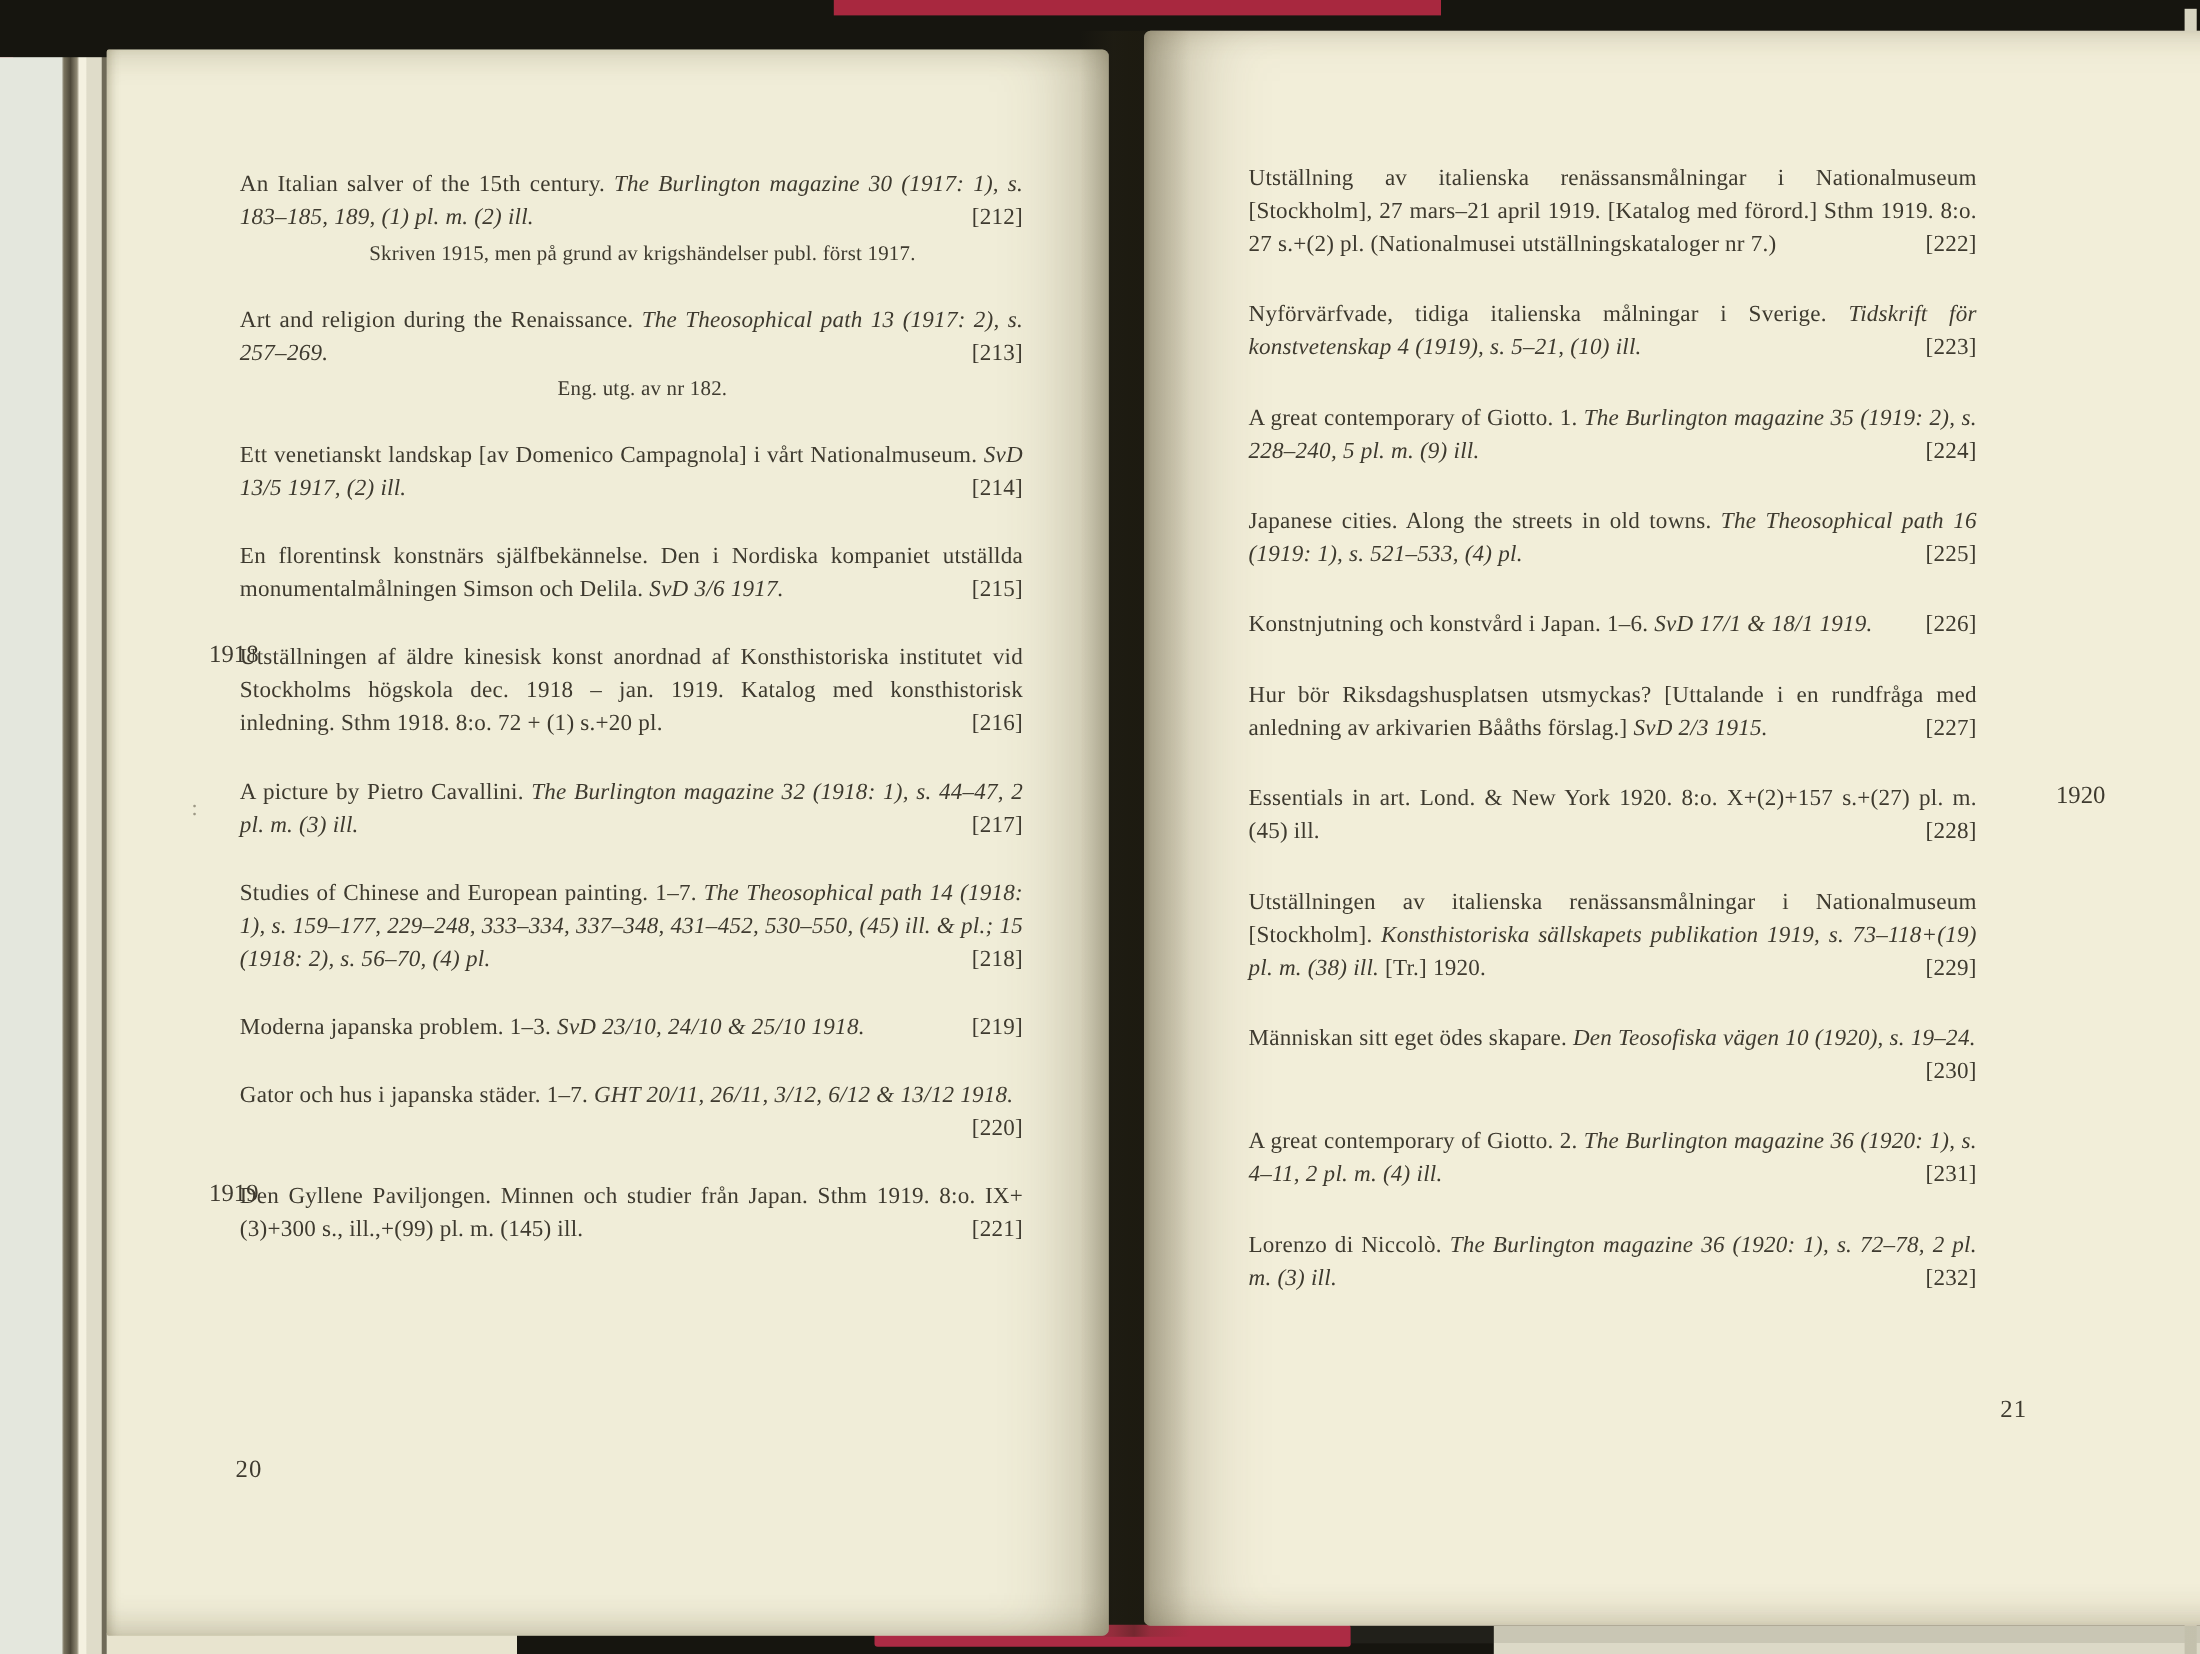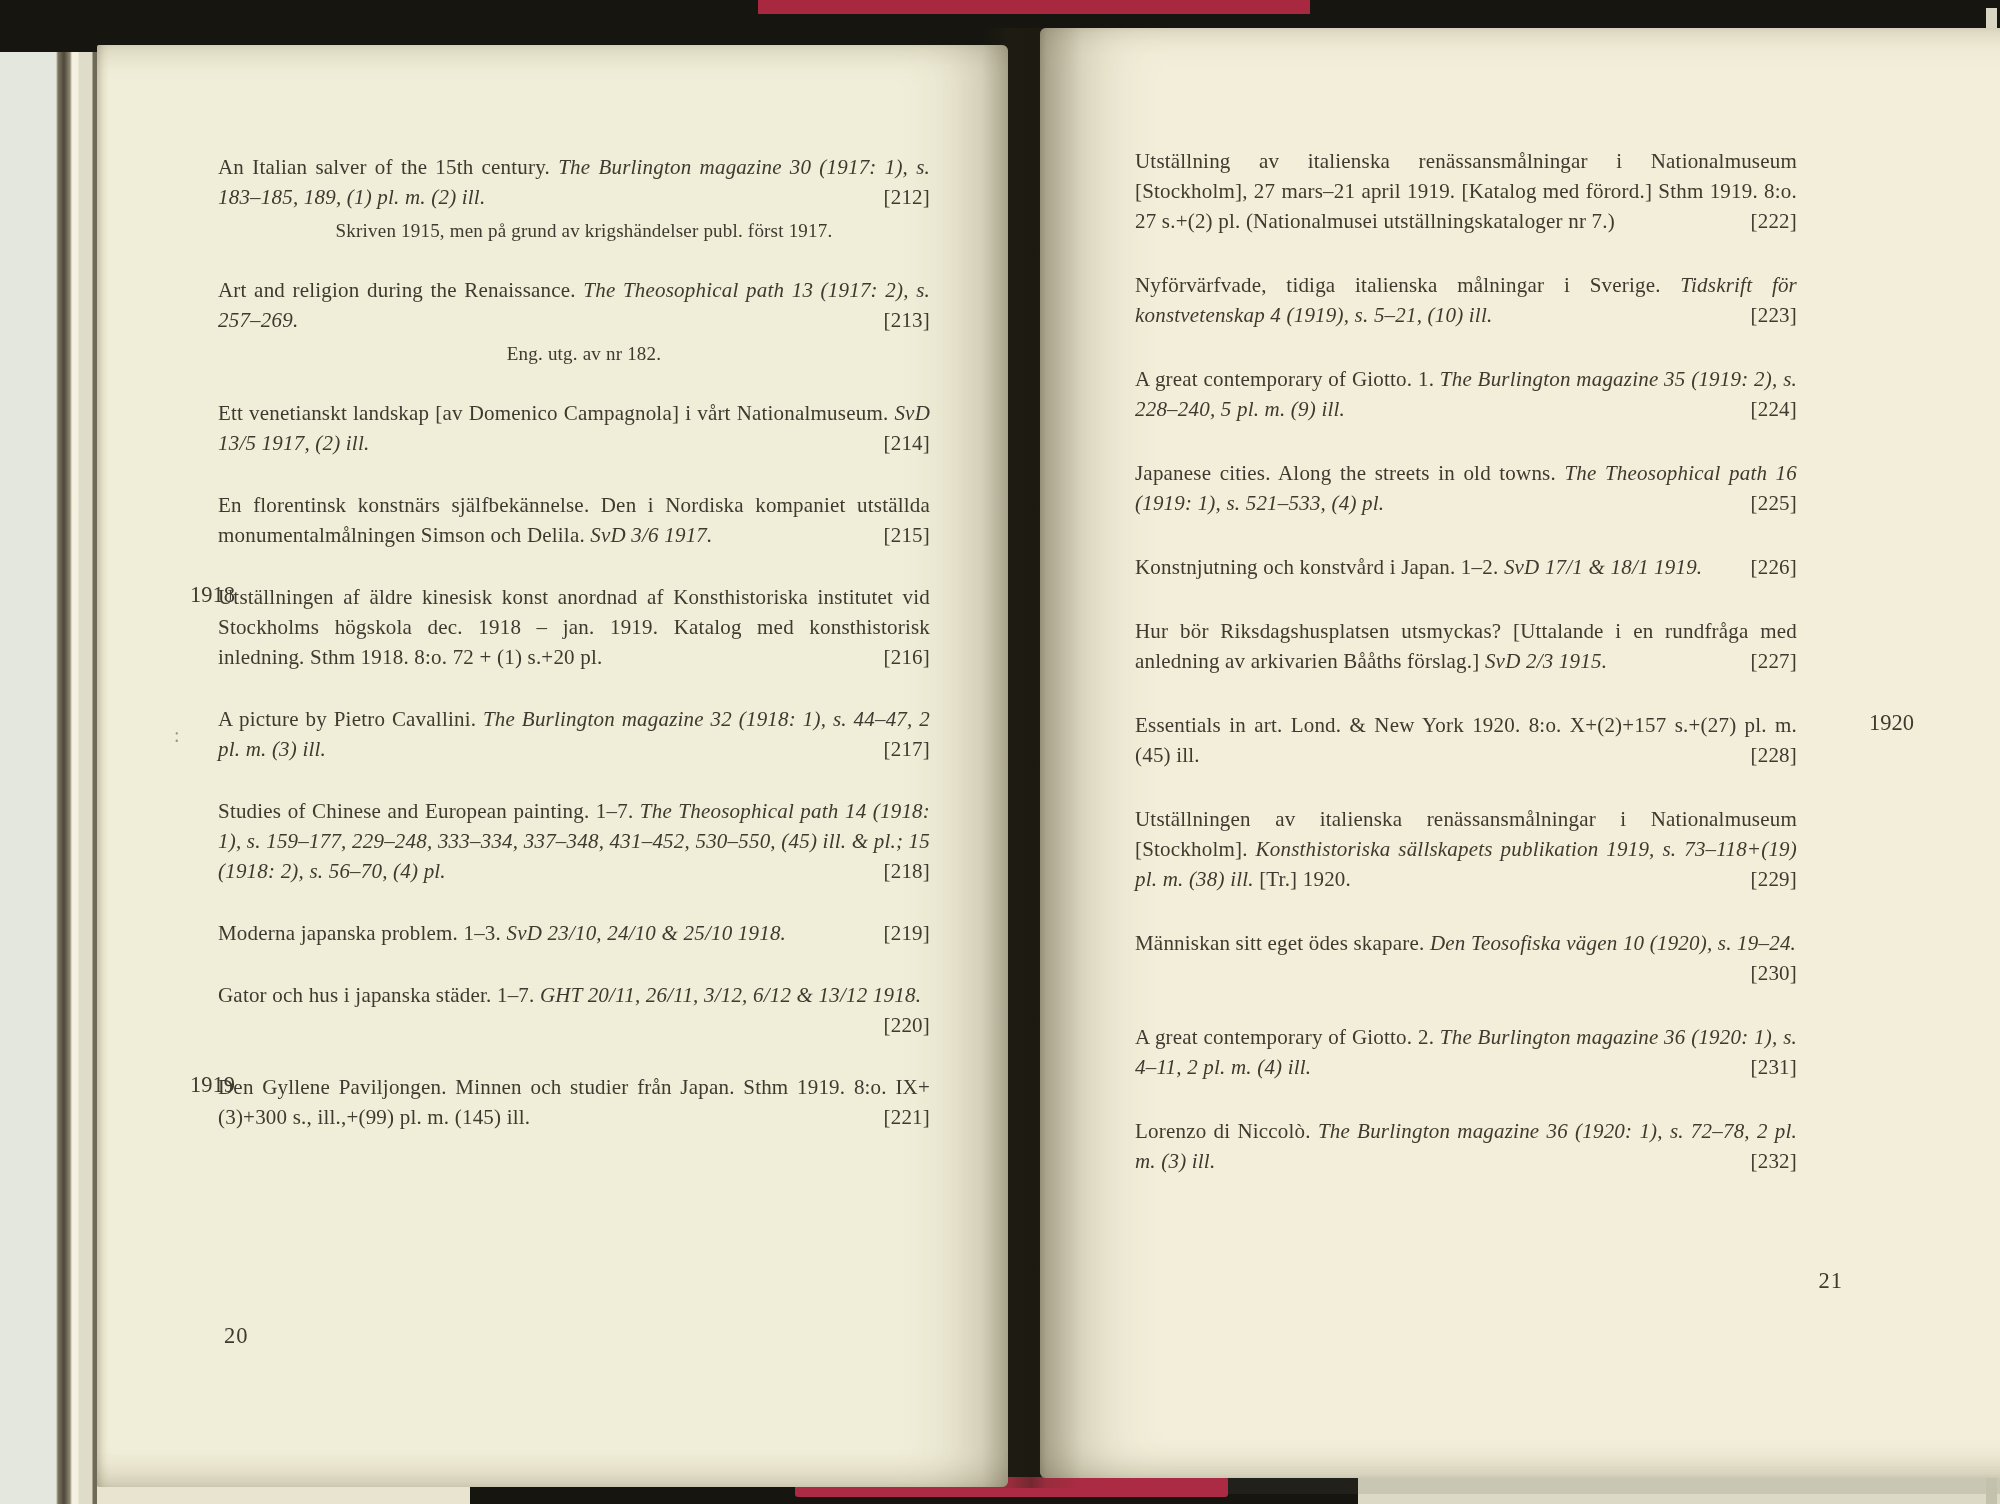--- a/index.html
+++ b/index.html
@@ -98,21 +98,21 @@
     line-height:24px;
     text-align:center;
     letter-spacing:0.2px;
   }
 
   .year { position:absolute; top:0; font-size:22.5px; white-space:nowrap;margin-left:36px; }
   .col-left  .year { left:-64px; }
   .col-right .year { left:calc(100% + 36px); }
 
   .pageno { position:absolute; font-size:22.5px; letter-spacing:1px; }
-  .pageno-left  { left:127px;  top:1278px; }
+  .pageno-left  { left:117px;  top:1278px; }
   .pageno-right { right:215px; top:1240px; }
 
   .stray-mark {
     position:absolute; left:-44px; top:572px;
     font-size:20px; color:rgba(72,66,50,0.5);
   }
 </style>
 </head>
 <body>
 
@@ -176,21 +176,21 @@
         <div class="entry">
           <p class="entry-text"><span>Nyförvärfvade, tidiga italienska målningar i Sverige. </span><span class="it">Tidskrift för konstvetenskap 4 (1919), s. 5–21, (10) ill.</span><span class="ref">[223]</span></p>
         </div>
         <div class="entry">
           <p class="entry-text"><span>A great contemporary of Giotto. 1. </span><span class="it">The Burlington magazine 35 (1919: 2), s. 228–240, 5 pl. m. (9) ill.</span><span class="ref">[224]</span></p>
         </div>
         <div class="entry">
           <p class="entry-text"><span>Japanese cities. Along the streets in old towns. </span><span class="it">The Theosophical path 16 (1919: 1), s. 521–533, (4) pl.</span><span class="ref">[225]</span></p>
         </div>
         <div class="entry">
-          <p class="entry-text"><span>Konstnjutning och konstvård i Japan. 1–2. </span><span class="it">SvD 17/1 &amp; 18/1 1919.</span><span class="ref">[226]</span></p>
+          <p class="entry-text"><span>Konstnjutning och konstvård i Japan. 1–6. </span><span class="it">SvD 17/1 &amp; 18/1 1919.</span><span class="ref">[226]</span></p>
         </div>
         <div class="entry">
           <p class="entry-text"><span>Hur bör Riksdagshusplatsen utsmyckas? [Uttalande i en rundfråga med anledning av arkivarien Bååths förslag.] </span><span class="it">SvD 2/3 1915.</span><span class="ref">[227]</span></p>
         </div>
         <div class="entry">
           <span class="year">1920</span>
           <p class="entry-text"><span>Essentials in art. Lond. &amp; New York 1920. 8:o. X+(2)+157 s.+(27) pl. m. (45) ill.</span><span class="ref">[228]</span></p>
         </div>
         <div class="entry">
           <p class="entry-text"><span>Utställningen av italienska renässansmålningar i Nationalmuseum [Stockholm]. </span><span class="it">Konsthistoriska sällskapets publikation 1919, s. 73–118+(19) pl. m. (38) ill. </span><span>[Tr.] 1920.</span><span class="ref">[229]</span></p>

